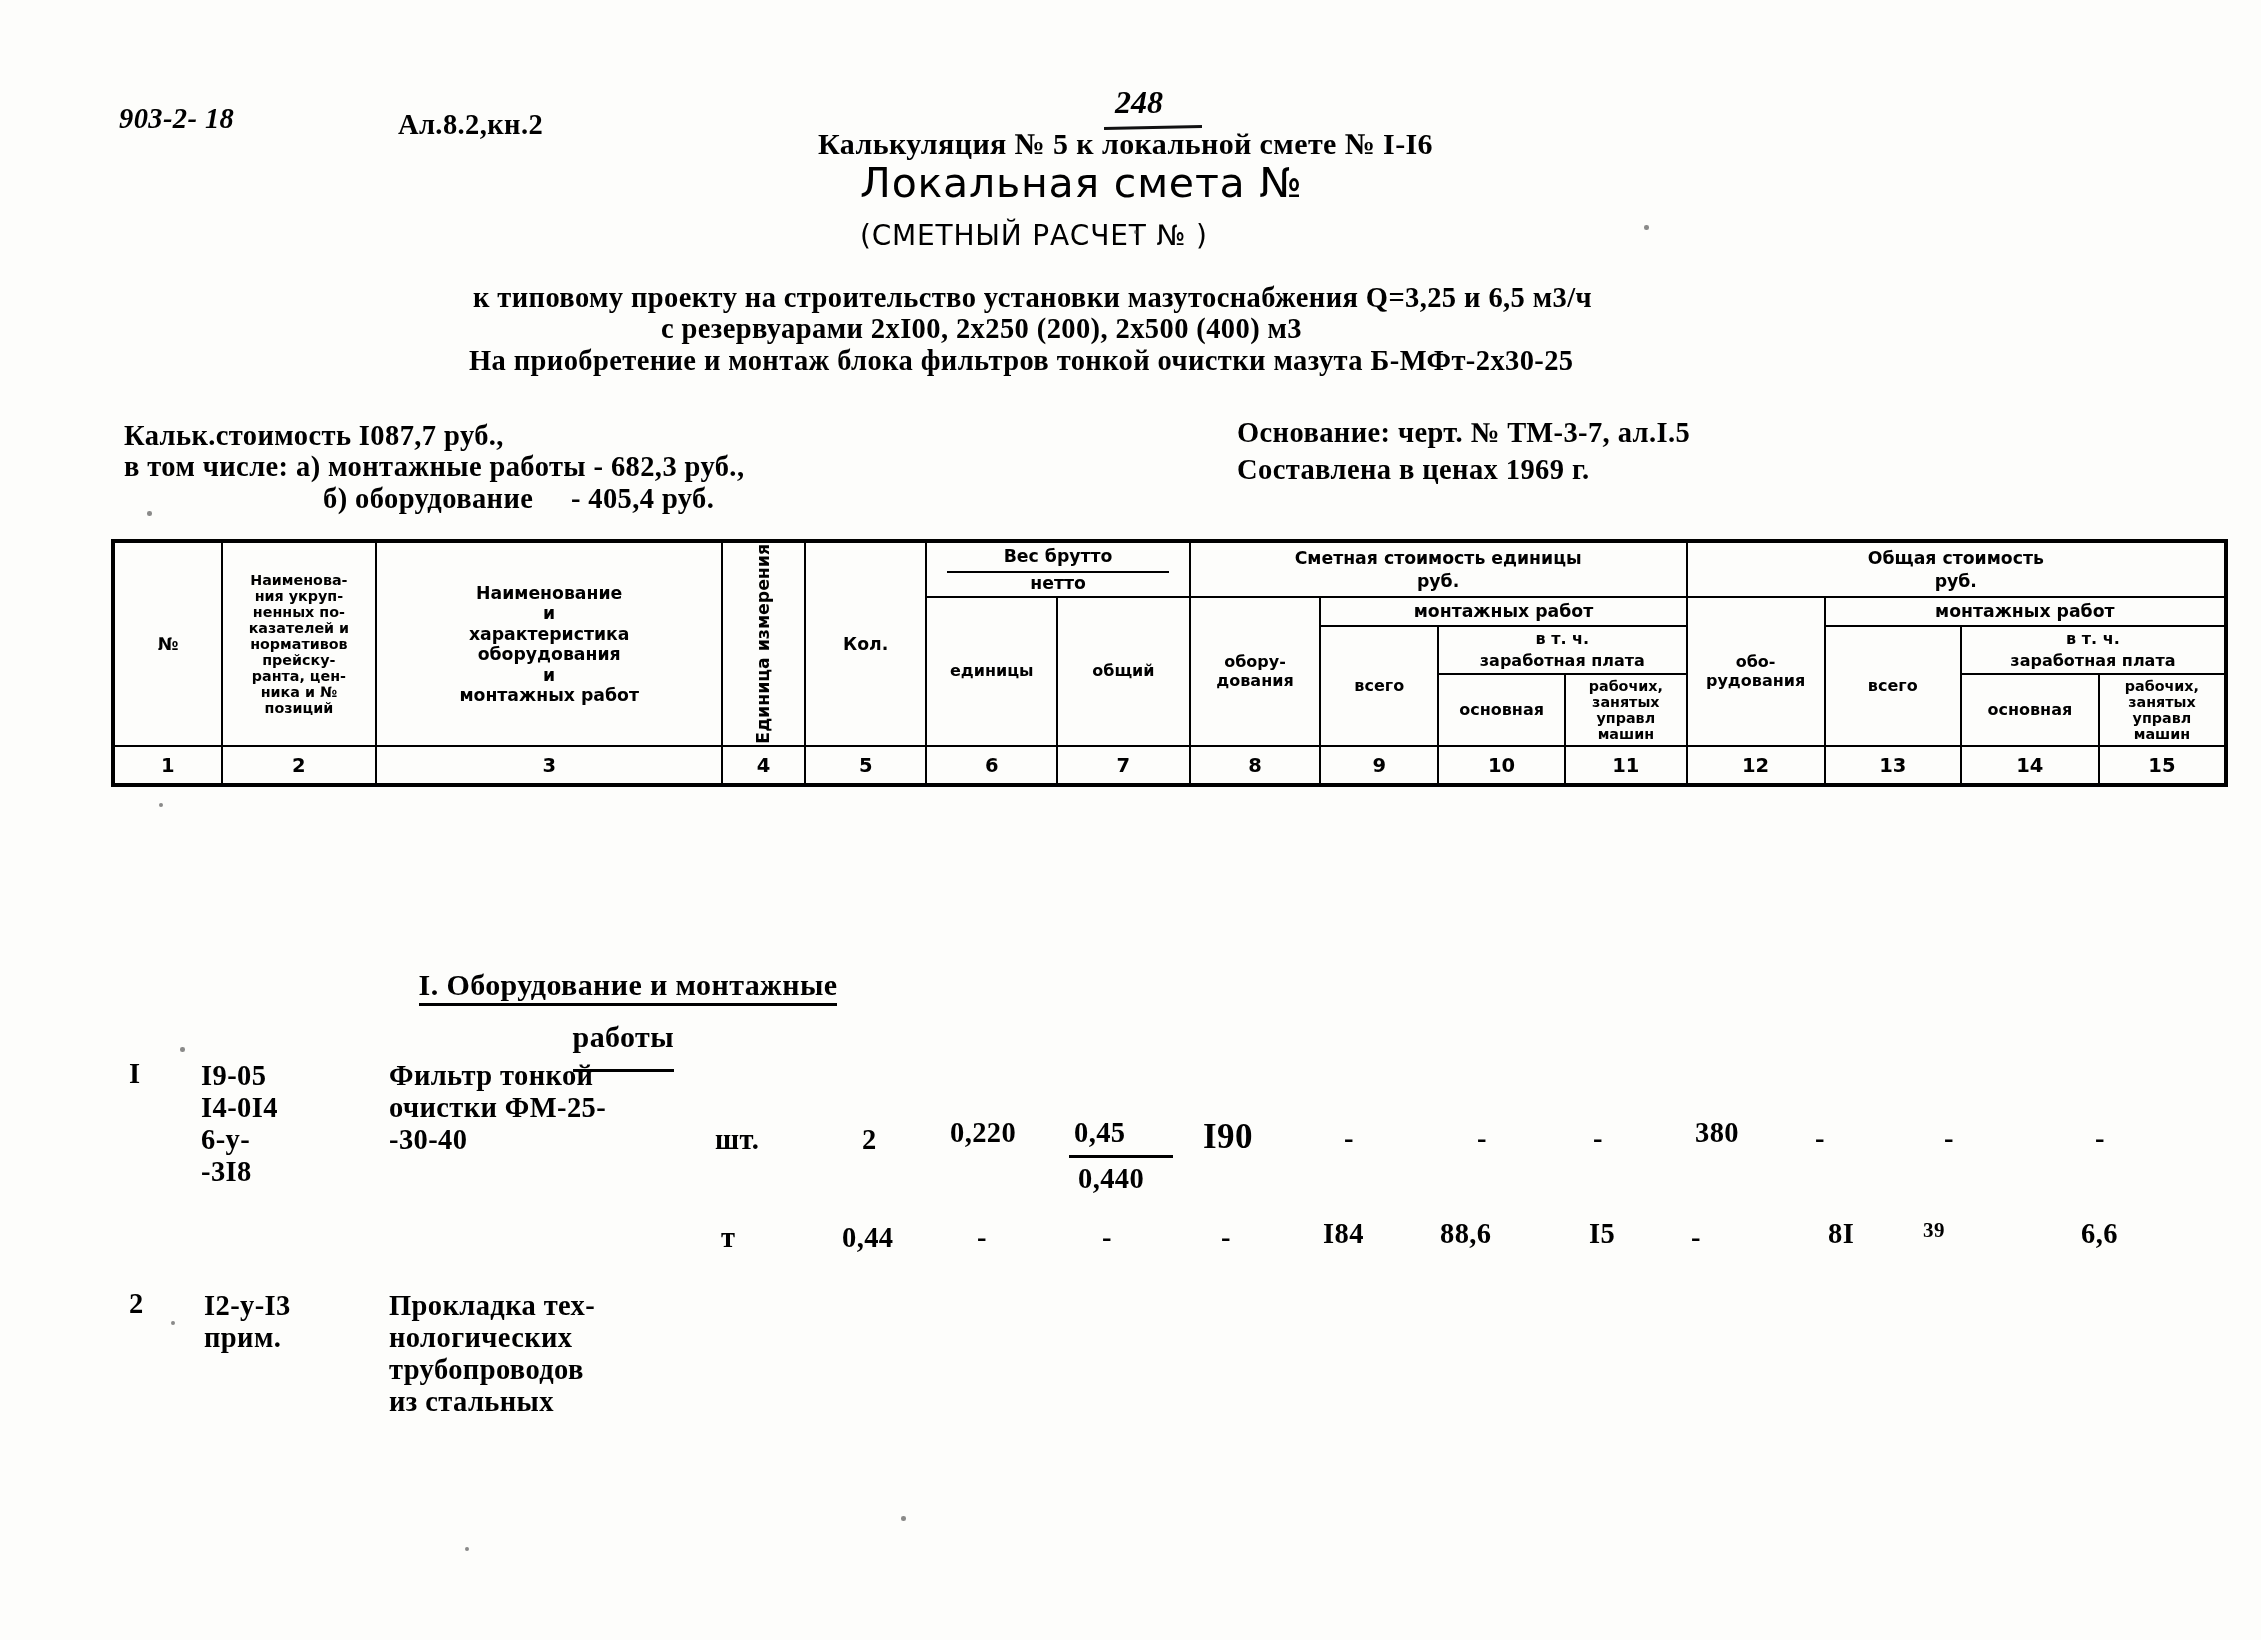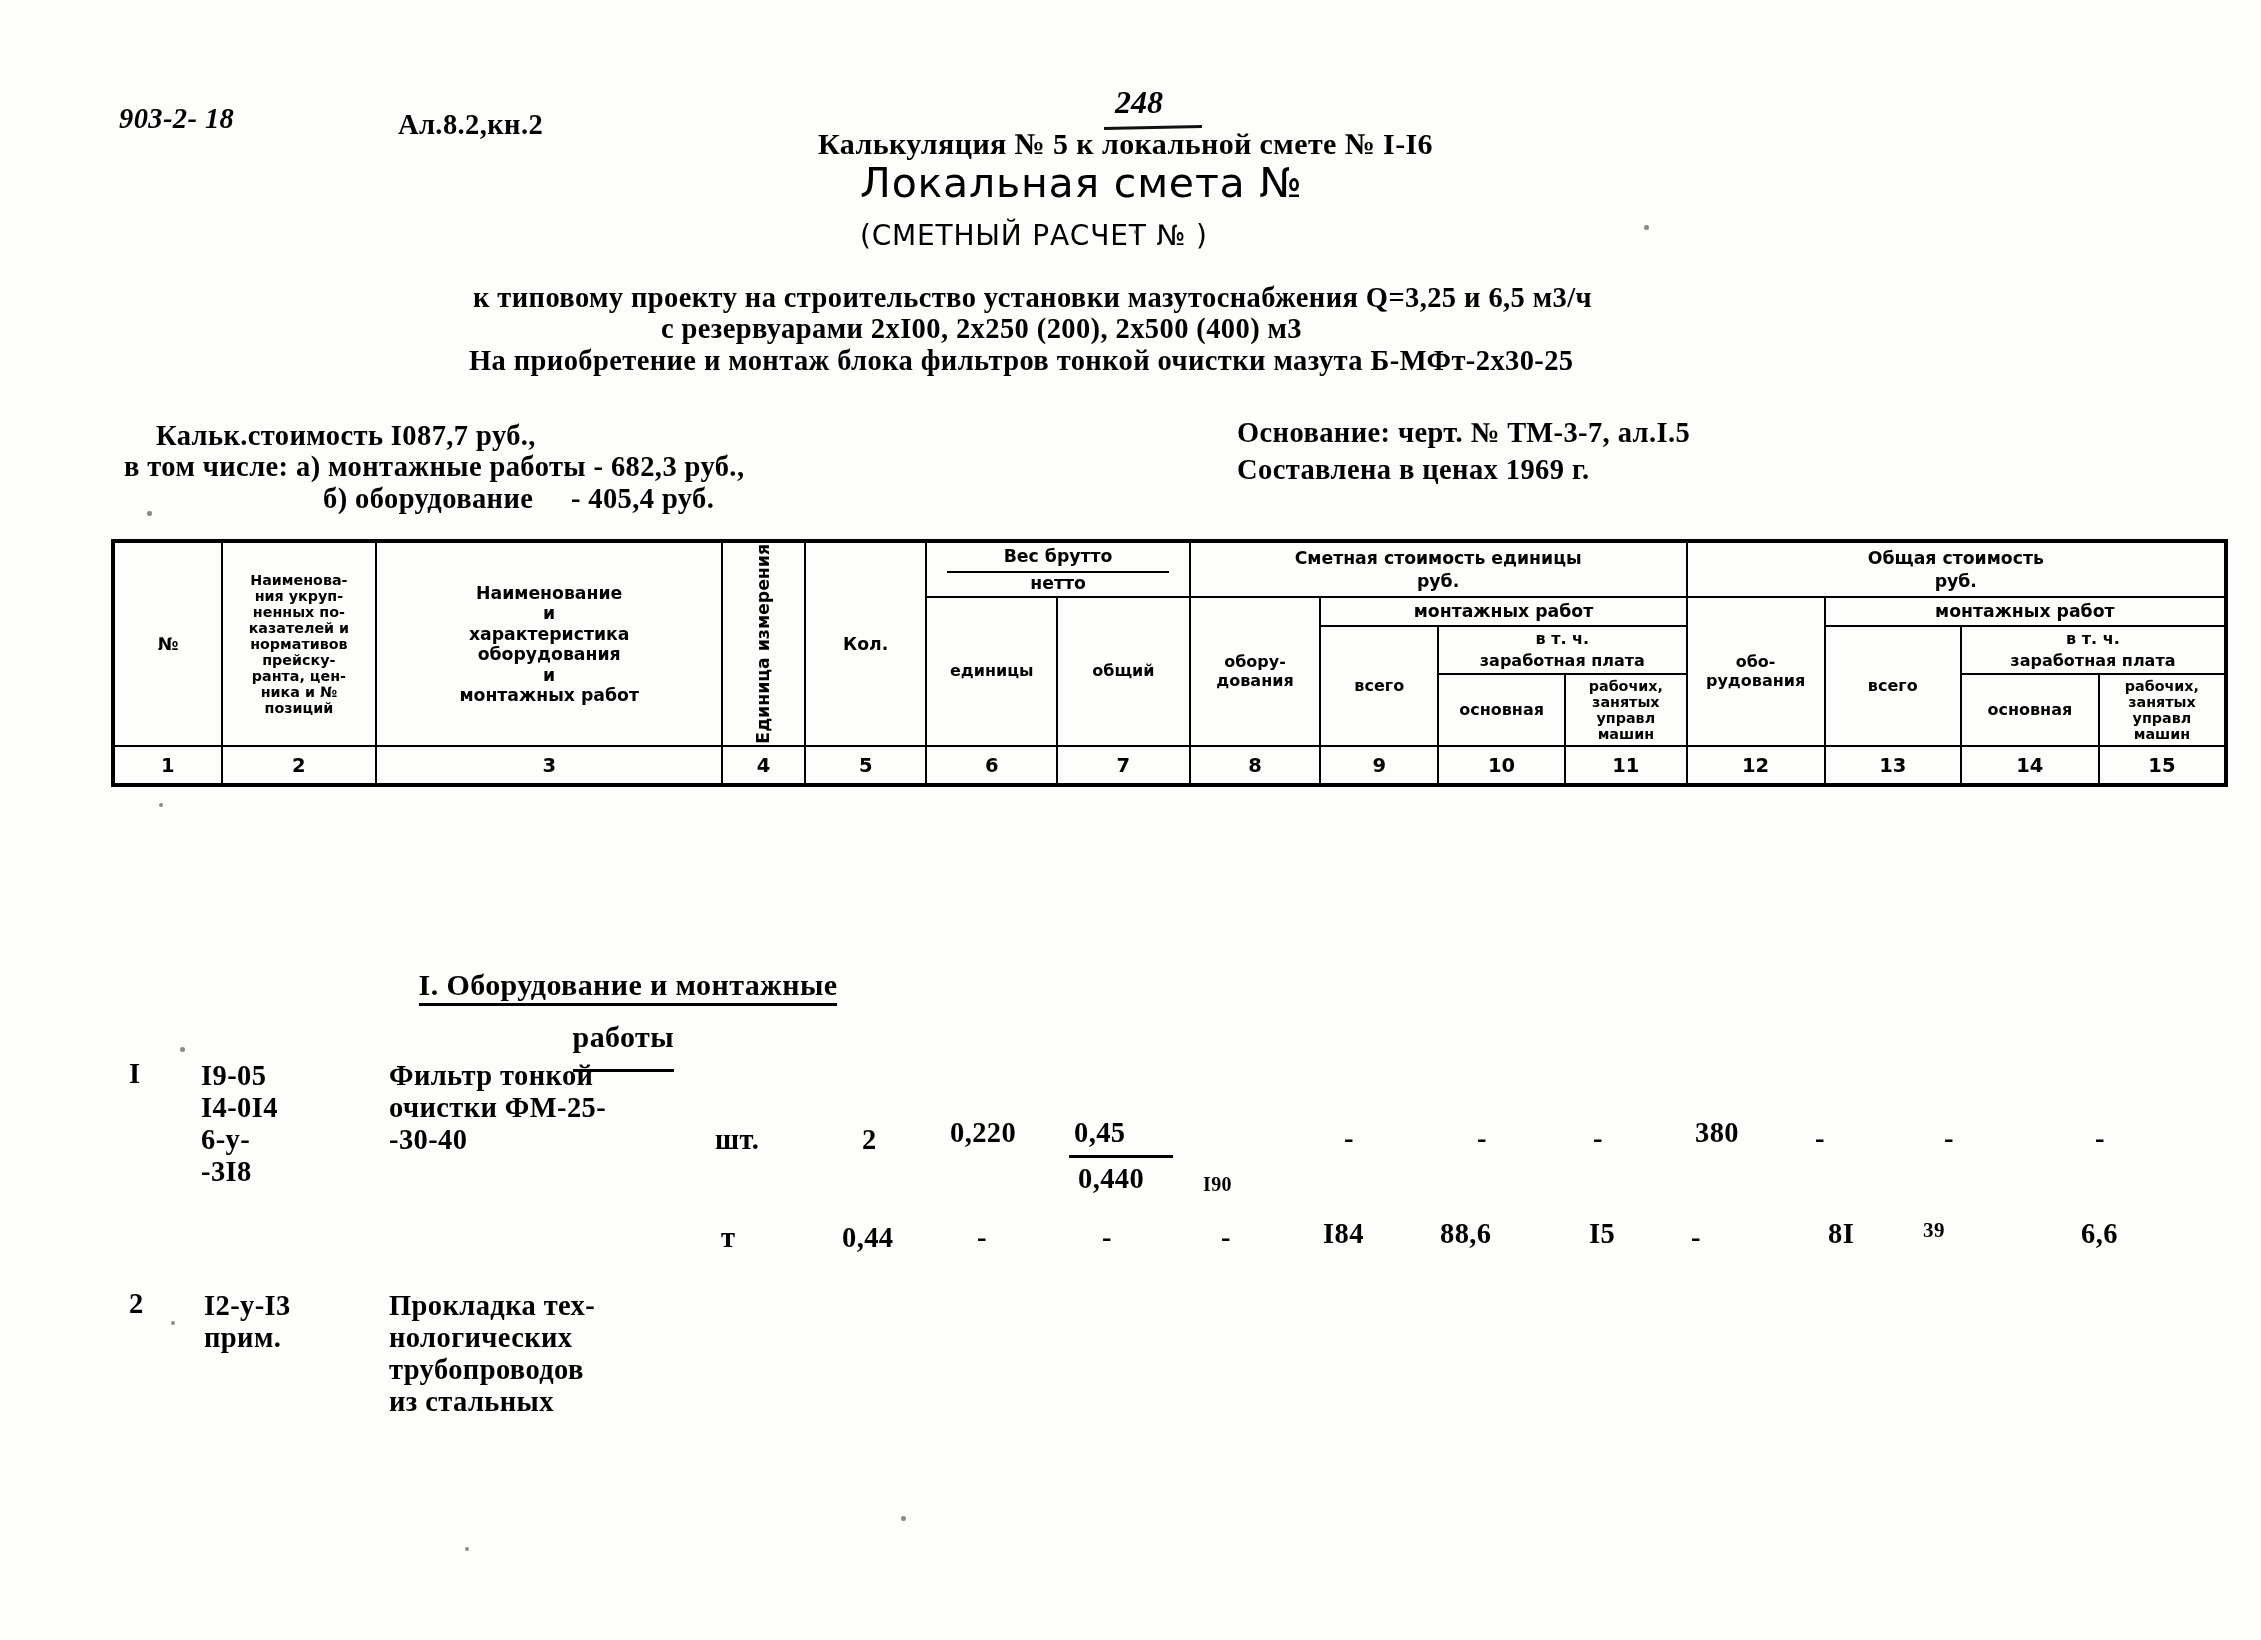--- a/index.html
+++ b/index.html
@@ -49,21 +49,21 @@
                   font-family: "DejaVu Sans", sans-serif; font-weight: normal;
                   letter-spacing: 0.8px; }
   #title-sub    { left: 860px; top: 219px;  font-size: 28px;
                   font-family: "DejaVu Sans", sans-serif; font-weight: normal;
                   letter-spacing: 0.8px; }
 
   #desc1 { left: 473px;  top: 284px; font-size: 28.5px; }
   #desc2 { left: 661px;  top: 315px; font-size: 28.5px; }
   #desc3 { left: 469px;  top: 347px; font-size: 28.5px; }
 
-  #cost1 { left: 124px;  top: 422px; font-size: 28.5px; margin-left: 32px; }
+  #cost1 { left: 124px;  top: 422px; font-size: 28.5px; }
   #cost2 { left: 124px;  top: 453px; font-size: 28.5px; }
   #cost3 { left: 323px;  top: 485px; font-size: 28.5px; }
 
   #basis1 { left: 1237px; top: 419px; font-size: 28.5px; }
   #basis2 { left: 1237px; top: 456px; font-size: 28.5px; }
 
   
   #table-wrap {
     left: 111px; top: 539px;
     width: 2117px; height: 338px;
@@ -116,21 +116,21 @@
 
   #r1-num   { left: 129px;  top: 1060px; }
   #r1-code  { left: 201px;  top: 1060px; }
   #r1-name  { left: 389px;  top: 1060px; }
   #r1-unit  { left: 715px;  top: 1126px; font-size: 28.5px; }
   #r1-qty   { left: 862px; top: 1126px; font-size: 28.5px; }
   #r1-c6    { left: 950px; top: 1119px; font-size: 28.5px; }
   #r1-c7a   { left: 1074px; top: 1119px; font-size: 28.5px; }
   #r1-c7line{ left: 1069px; top: 1155px; width: 104px; height: 3px; background: #000; }
   #r1-c7b   { left: 1078px; top: 1165px; font-size: 28.5px; }
-  #r1-c8    { left: 1203px; top: 1174px; font-size: 20px; text-align: center; }
+  #r1-c8    { left: 1203px; top: 1119px; font-size: 35px; text-align: center; }
   #r1-c9    { left: 1344px; top: 1125px; font-size: 28.5px; }
   #r1-c10   { left: 1477px; top: 1125px; font-size: 28.5px; }
   #r1-c11   { left: 1593px; top: 1125px; font-size: 28.5px; }
   #r1-c12   { left: 1695px; top: 1119px; font-size: 28.5px; }
   #r1-c13   { left: 1815px; top: 1125px; font-size: 28.5px; }
   #r1-c14   { left: 1944px; top: 1125px; font-size: 28.5px; }
   #r1-c15   { left: 2095px; top: 1125px; font-size: 28.5px; }
 
   #r1b-unit { left: 721px;  top: 1224px; font-size: 28.5px; }
   #r1b-qty  { left: 842px; top: 1224px; font-size: 28.5px; }

